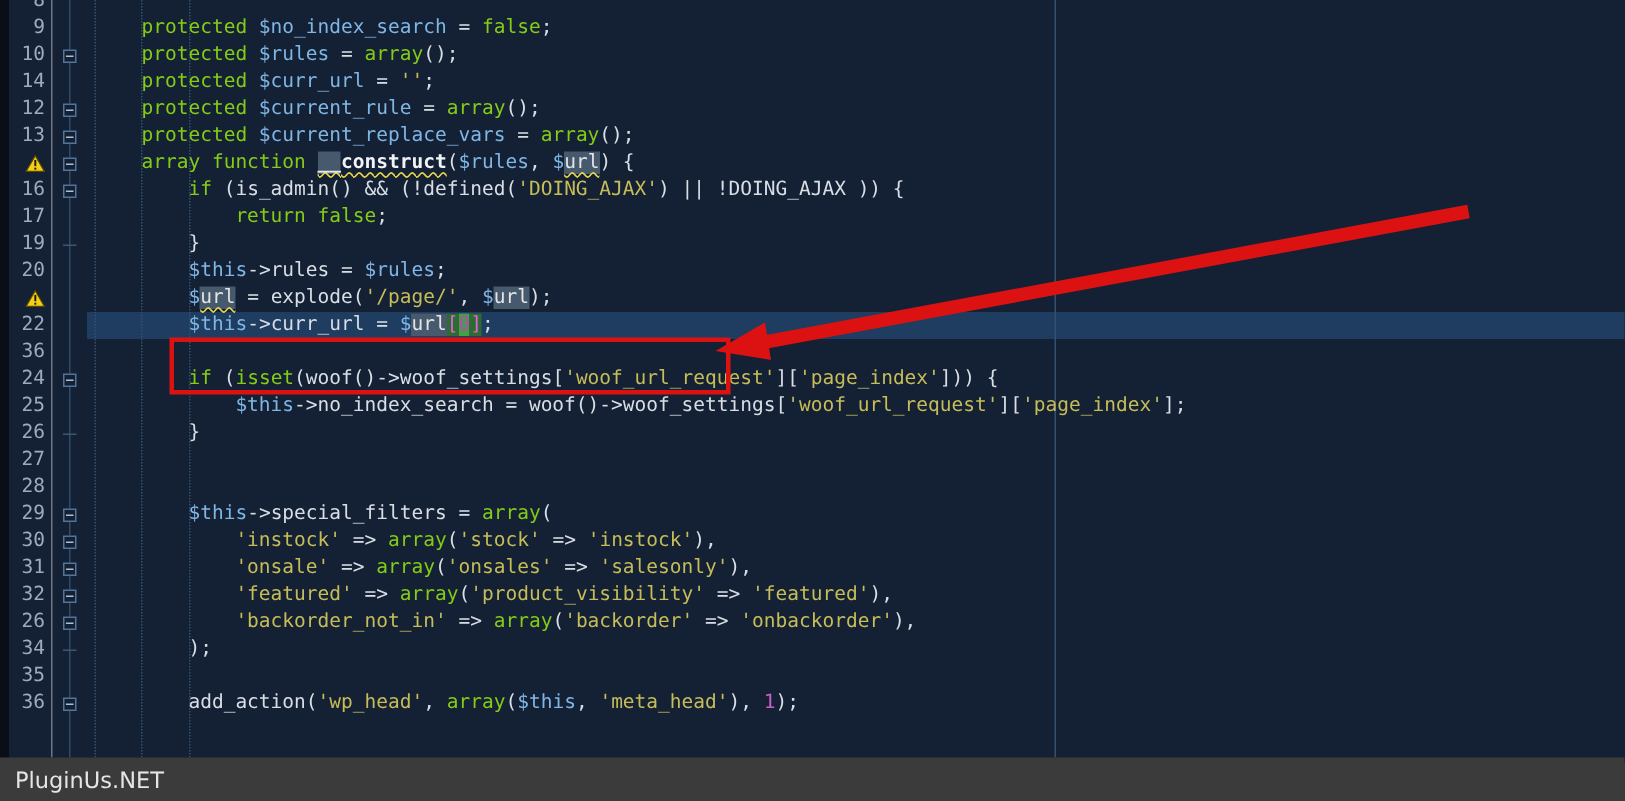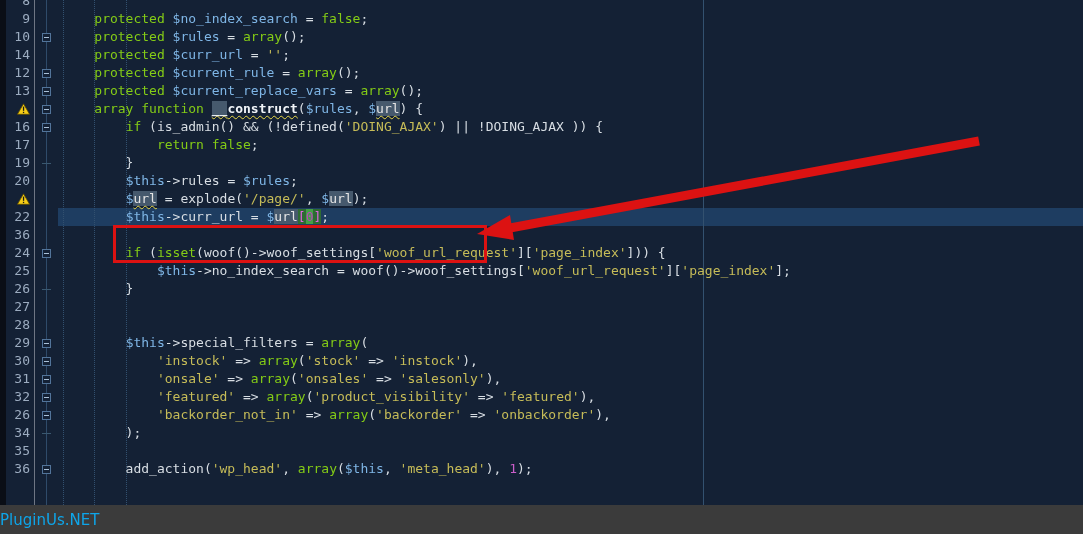--- a/index.html
+++ b/index.html
@@ -48,22 +48,22 @@
   .foldtick{width:9px;height:1px;background:#3A5870;}
 
   
   #annotation-box{position:absolute;left:113px;top:225px;width:374px;height:38px;
                   border:3px solid #DC1212;box-sizing:border-box;z-index:10;pointer-events:none;}
   #annotation-arrow{position:absolute;left:0;top:0;z-index:10;pointer-events:none;}
 
   
   #footer{position:absolute;left:0;bottom:0;width:100%;height:29px;background:#3B3B3B;z-index:20;
           display:flex;align-items:center;}
-  #footer span{color:#0ea5e9;font-family:"DejaVu Sans","Liberation Sans",sans-serif;
-               font-size:15px;}
+  #footer span{color:#e5e5e5;font-family:"DejaVu Sans","Liberation Sans",sans-serif;
+               font-size:15px;padding-left:10px;}
   .warnicon{display:block;}
 </style>
 </head>
 <body>
 
 <div id="editor">
   <div id="left-strip"></div>
   <div class="vline" id="gutter-sep"></div>
   <div class="vline" id="fold-line"></div>
   <div class="vline indent-guide" id="guide-0"></div>

